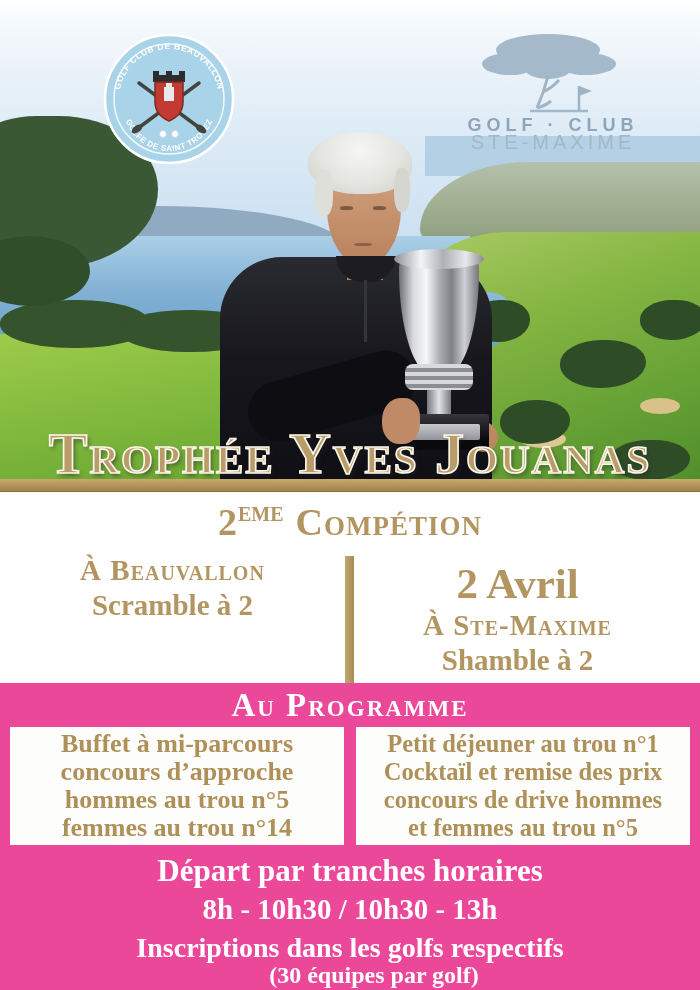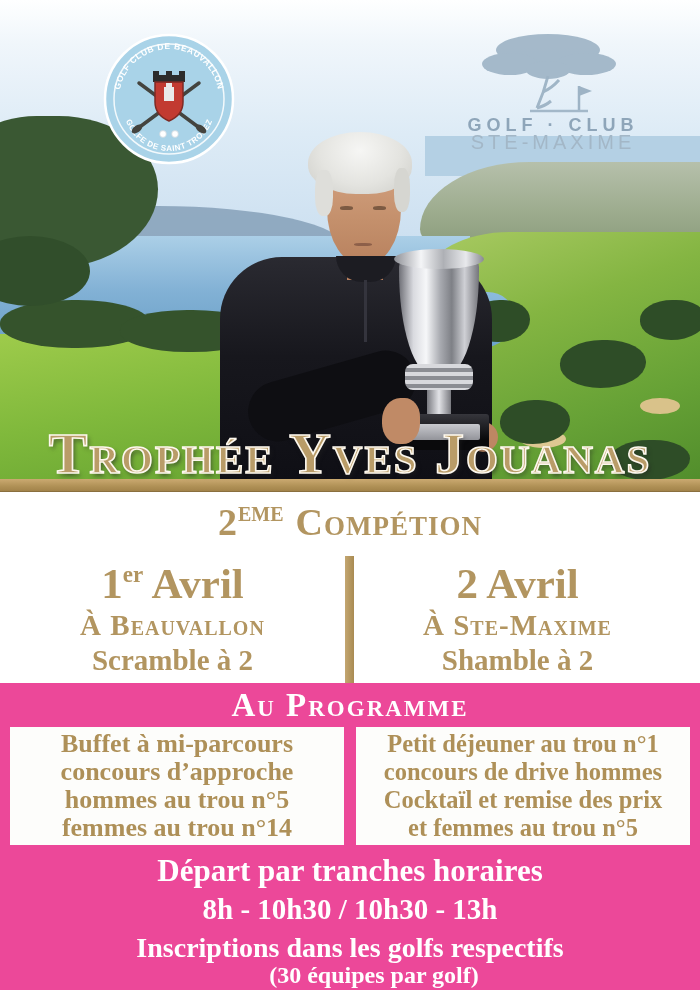--- a/index.html
+++ b/index.html
@@ -195,21 +195,20 @@
 
   <div class="gold-bar"></div>
   <div class="title">Trophée Yves Jouanas</div>
 
   <div class="subtitle gold-text">
     <span>2</span><span class="sup">EME</span><span class="word">Compétion</span>
   </div>
 
   <div class="events">
     <div class="event-col gold-text">
-      <div class="day"><span>1</span><span class="sup">er</span><span> Avril</span></div>
       <div class="loc">À Beauvallon</div>
       <div class="fmt">Scramble à 2</div>
     </div>
     <div class="event-col gold-text">
       <div class="day"><span>2</span><span class="sup"></span><span> Avril</span></div>
       <div class="loc">À Ste-Maxime</div>
       <div class="fmt">Shamble à 2</div>
     </div>
   </div>
   <div class="v-divider"></div>
@@ -219,22 +218,22 @@
 
     <div class="prog-box left">
       <div class="prog-line">Buffet à mi-parcours</div>
       <div class="prog-line">concours d’approche</div>
       <div class="prog-line">hommes au trou n°5</div>
       <div class="prog-line">femmes au trou n°14</div>
     </div>
 
     <div class="prog-box right">
       <div class="prog-line">Petit déjeuner au trou n°1</div>
+      <div class="prog-line">Cocktaïl et remise des prix</div>
       <div class="prog-line">concours de drive hommes</div>
-      <div class="prog-line">Cocktaïl et remise des prix</div>
       <div class="prog-line">et femmes au trou n°5</div>
     </div>
 
     <div class="footer">
       <div class="f1">Départ par tranches horaires</div>
       <div class="f2">8h - 10h30 / 10h30 - 13h</div>
       <div class="f3">Inscriptions dans les golfs respectifs</div>
       <div class="f4">(30 équipes par golf)</div>
     </div>
   </div>

